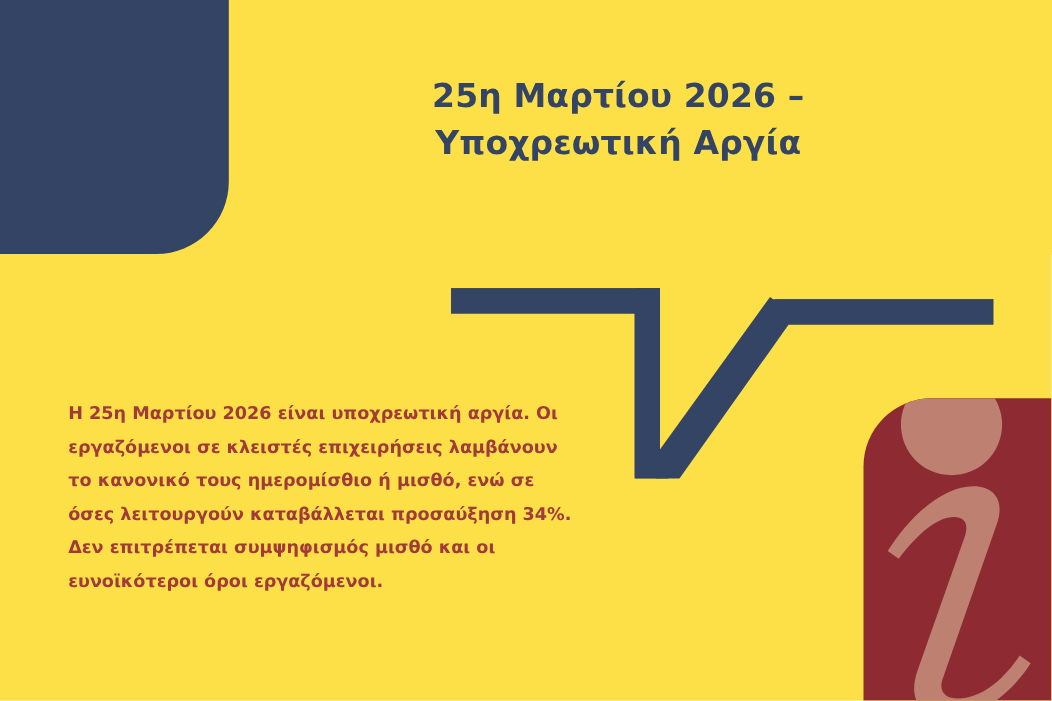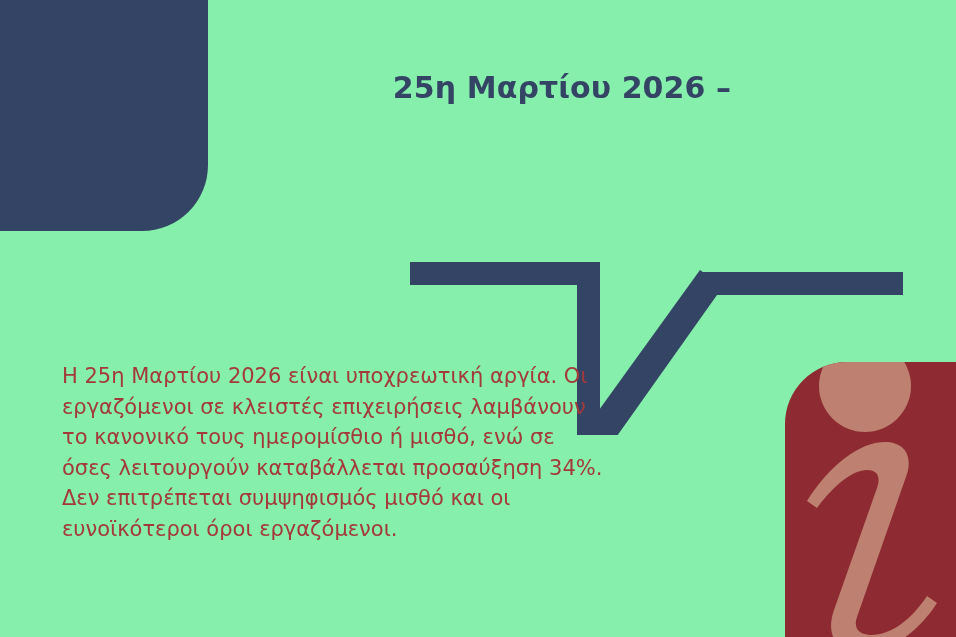--- a/index.html
+++ b/index.html
@@ -10,21 +10,21 @@
   body {
     font-family: "DejaVu Sans", sans-serif;
     background: #ffffff;
   }
 
   .infographic-card {
     position: relative;
     width: 956px;
     height: 637px;
     overflow: hidden;
-    background: #86efac;
+    background: #fde047;
   }
 
   
   .navy-block {
     position: absolute;
     left: 0;
     top: 0;
     width: 208px;
     height: 231px;
     background: #344464;
@@ -63,22 +63,22 @@
   
   .body-block {
     position: absolute;
     left: 62px;
     top: 361px;
     width: 530px;
   }
   .body-line {
     display: block;
     font-family: "DejaVu Sans", sans-serif;
-    font-weight: normal;
-    font-size: 21px;
+    font-weight: bold;
+    font-size: 16px;
     line-height: 30.5px;
     color: #a33a3a;
     white-space: nowrap;
   }
 
   
   .info-emblem {
     position: absolute;
     left: 785px;
     top: 362px;
@@ -97,20 +97,21 @@
 </style>
 </head>
 <body>
 
 <div class="infographic-card">
 
   <div class="navy-block"></div>
 
   <div class="title-block">
     <span class="title-line">25η Μαρτίου 2026 –</span>
+    <span class="title-line">Υποχρεωτική Αργία</span>
   </div>
 
   <div class="zigzag-divider">
     <svg width="520" height="185" viewBox="0 0 520 185" xmlns="http://www.w3.org/2000/svg">
       <path d="M 10 12
                L 200 12
                L 200 168
                L 305 22
                L 503 22
                L 503 45

